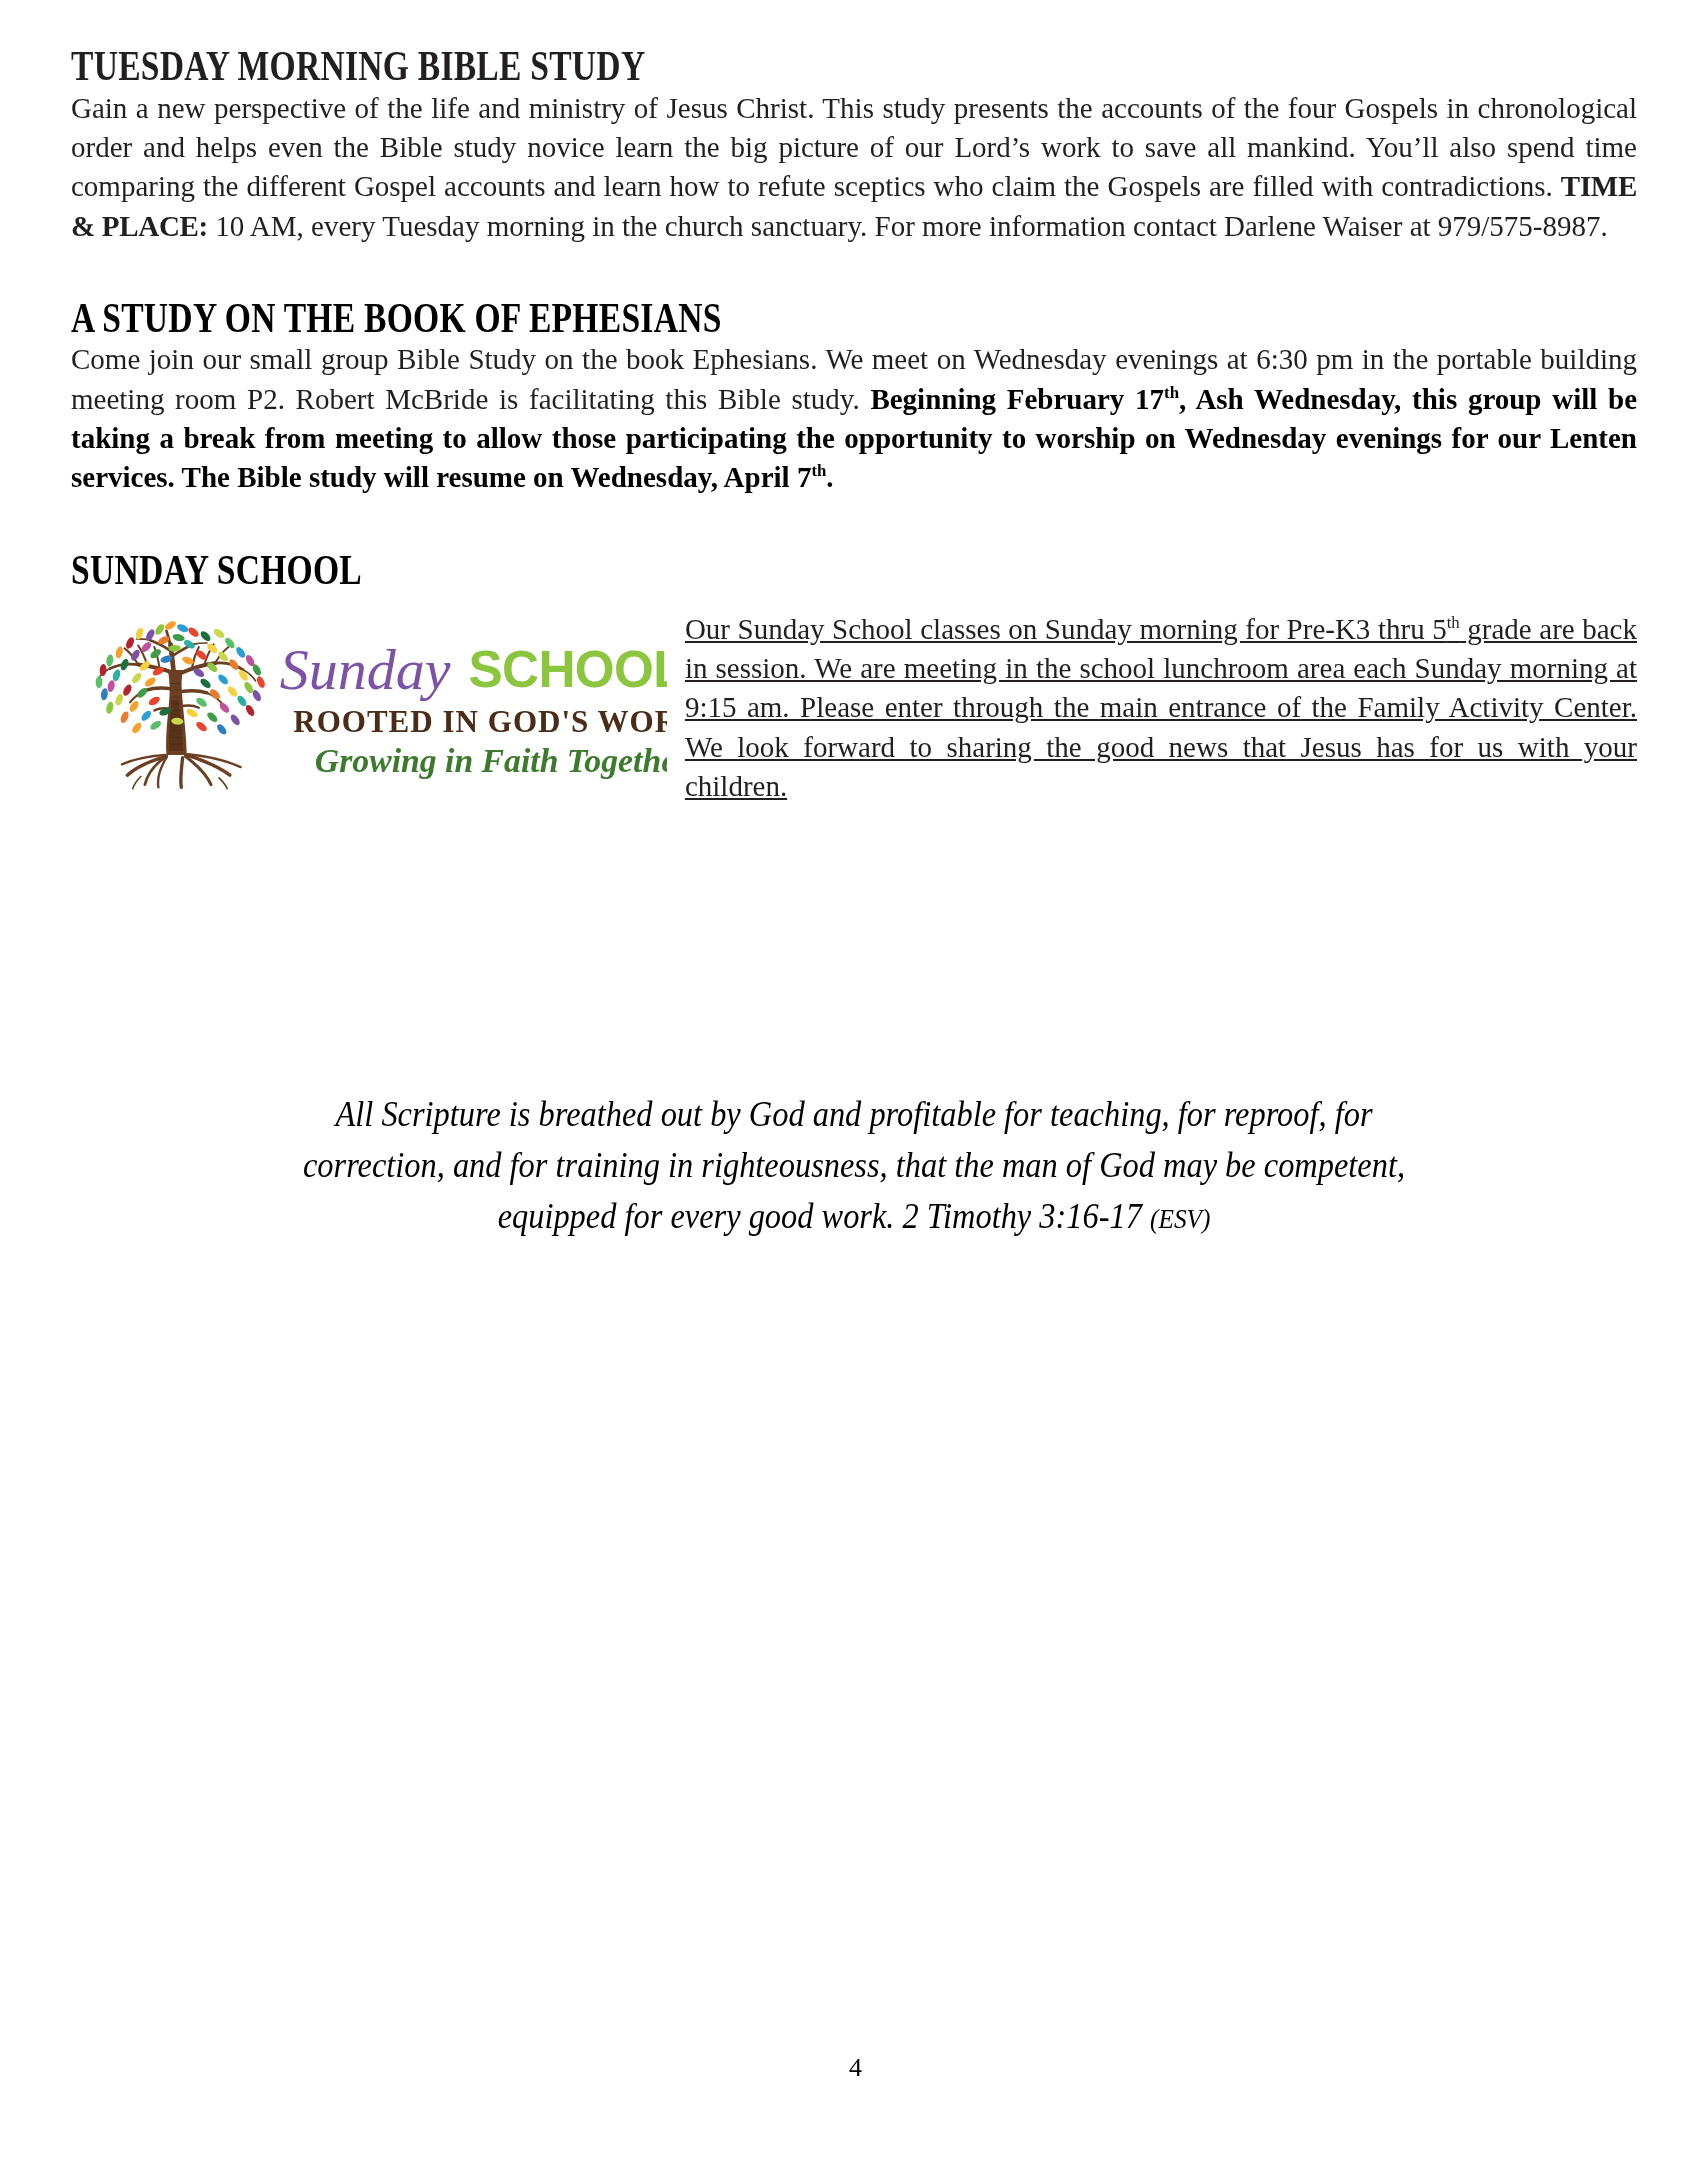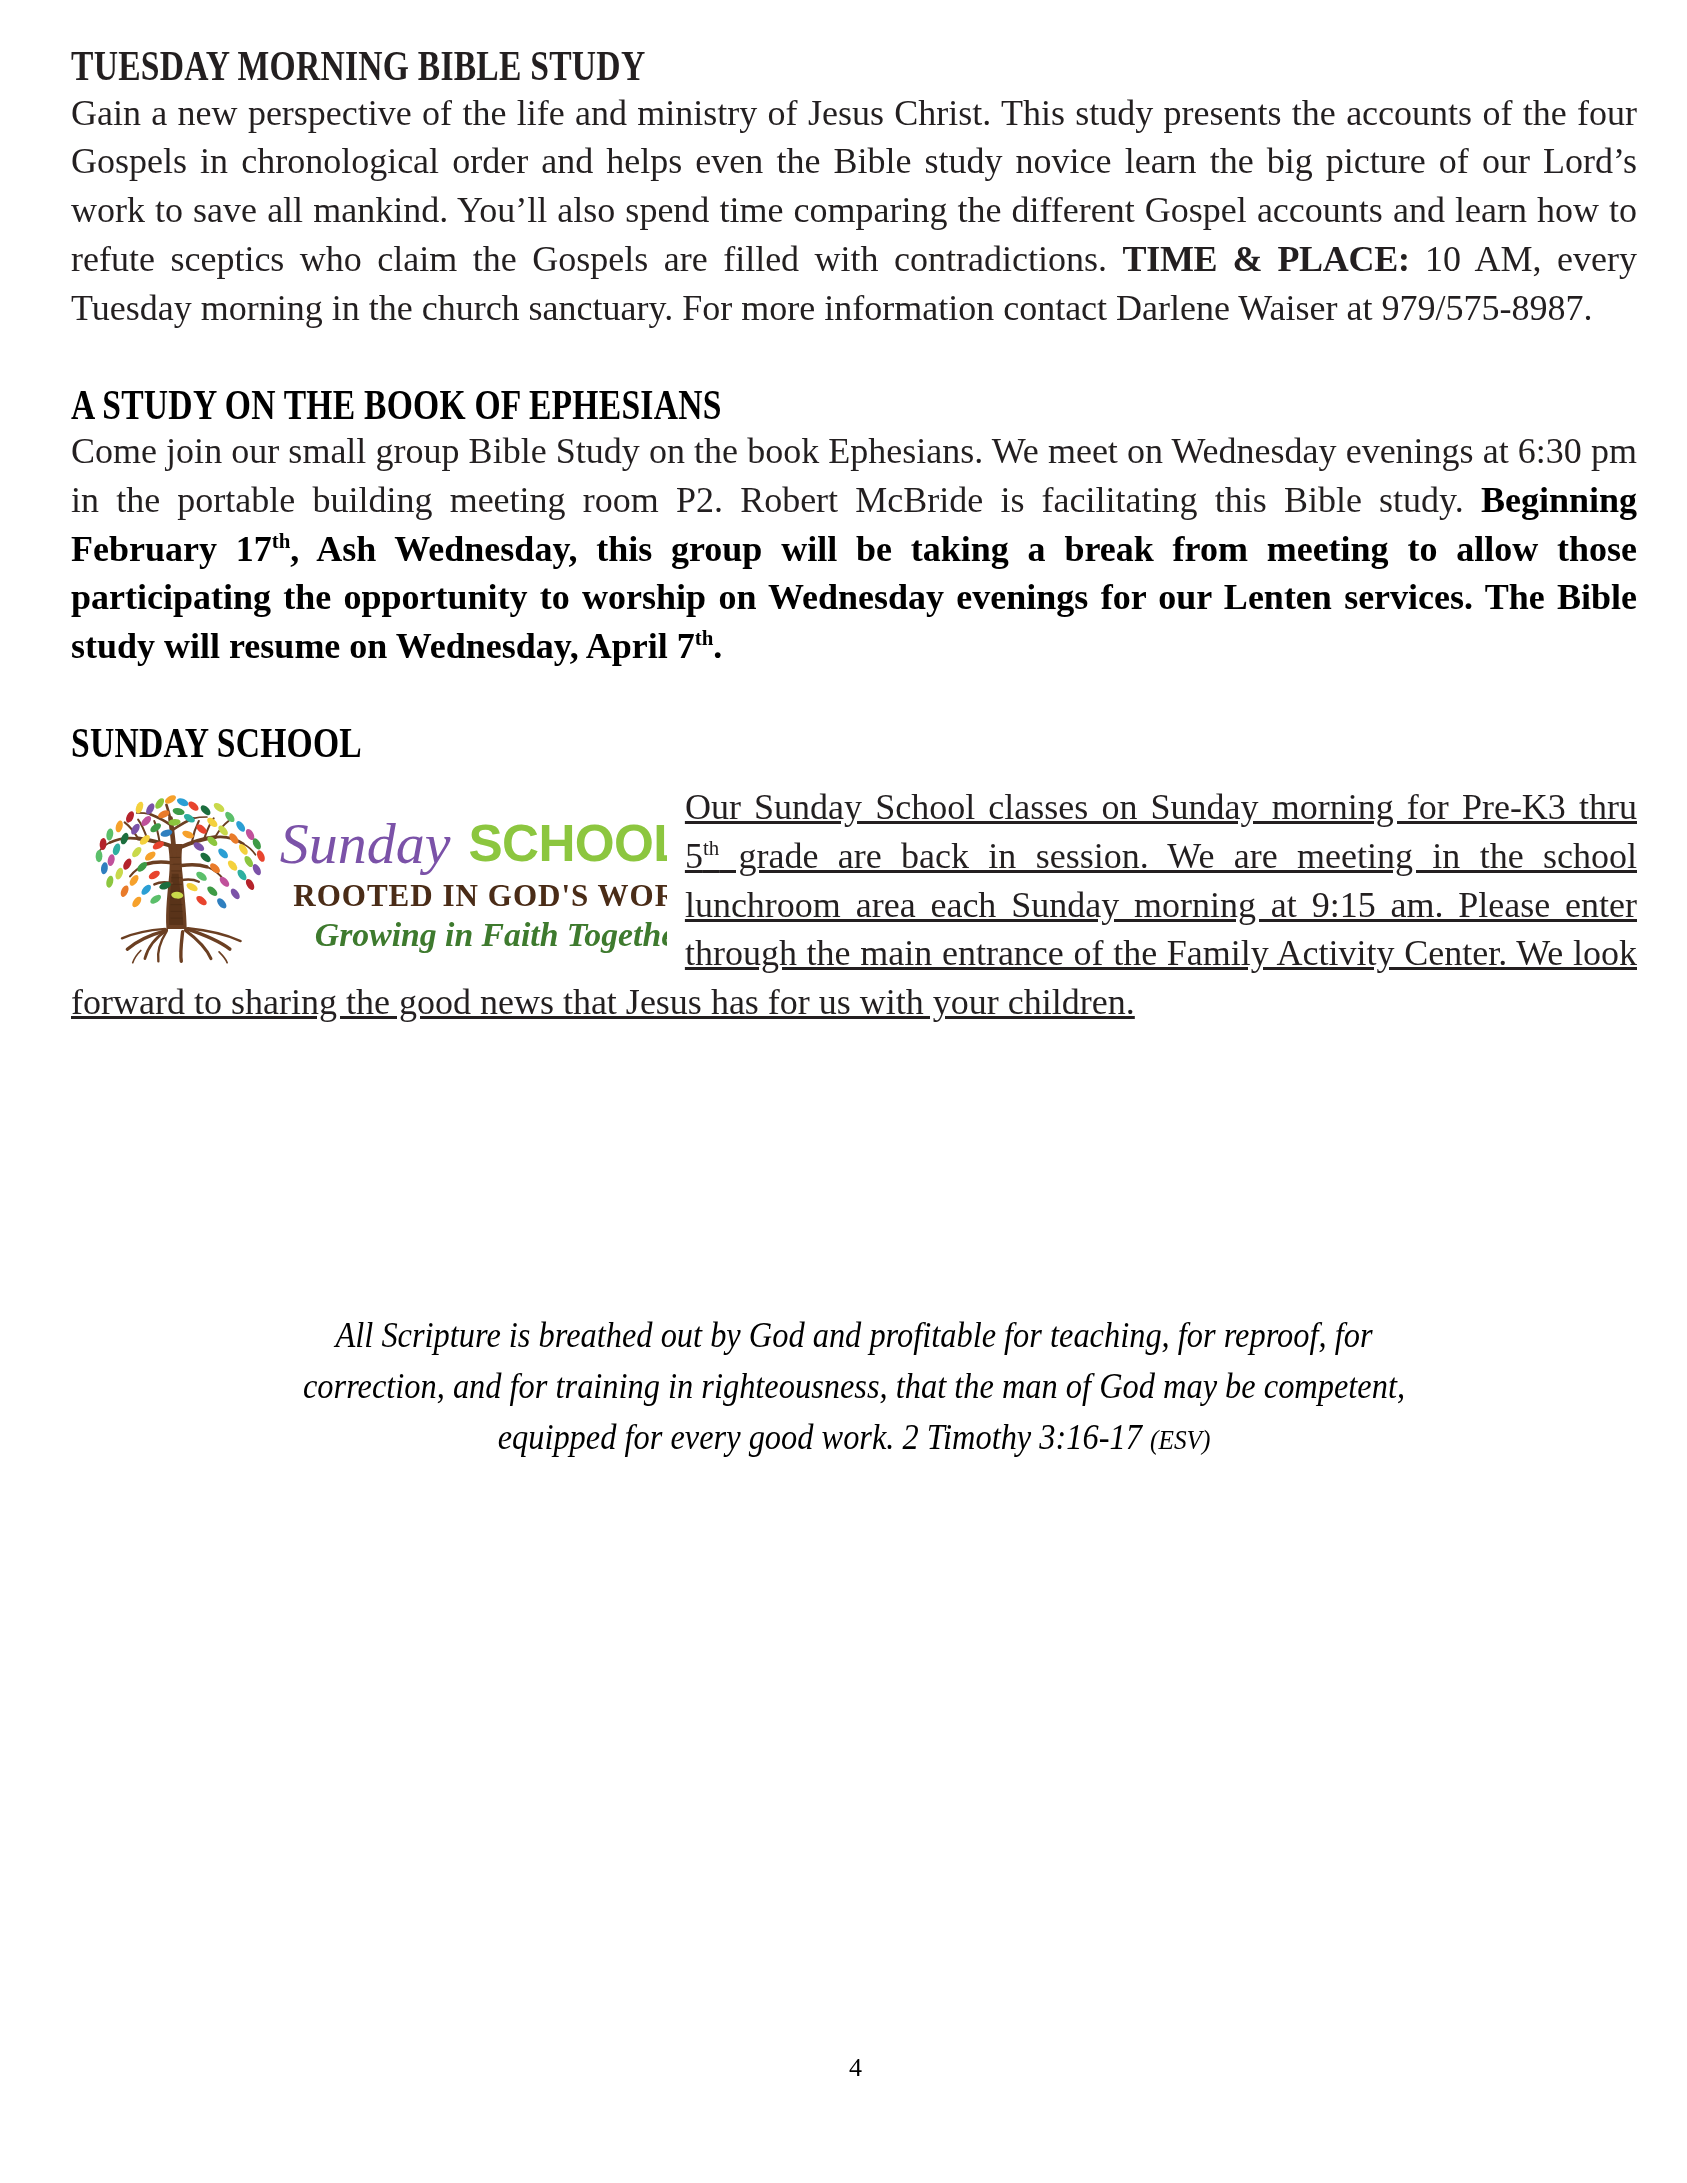--- a/index.html
+++ b/index.html
@@ -43,21 +43,21 @@
     color: #231f20;
     transform: scaleX(0.80);
     transform-origin: left center;
     white-space: nowrap;
   }
   h1.section-heading.solidblack { color: #000000; }
 
   
   p.body {
     font-family: "Liberation Serif", "DejaVu Serif", serif;
-    font-size: 36px;
+    font-size: 29px;
     line-height: 1.355;
     text-align: justify;
     text-justify: inter-word;
     margin: 0;
     padding: 0;
     color: #231f20;
     hyphens: none;
   }
 
   .b { font-weight: bold; color: #000000; }

